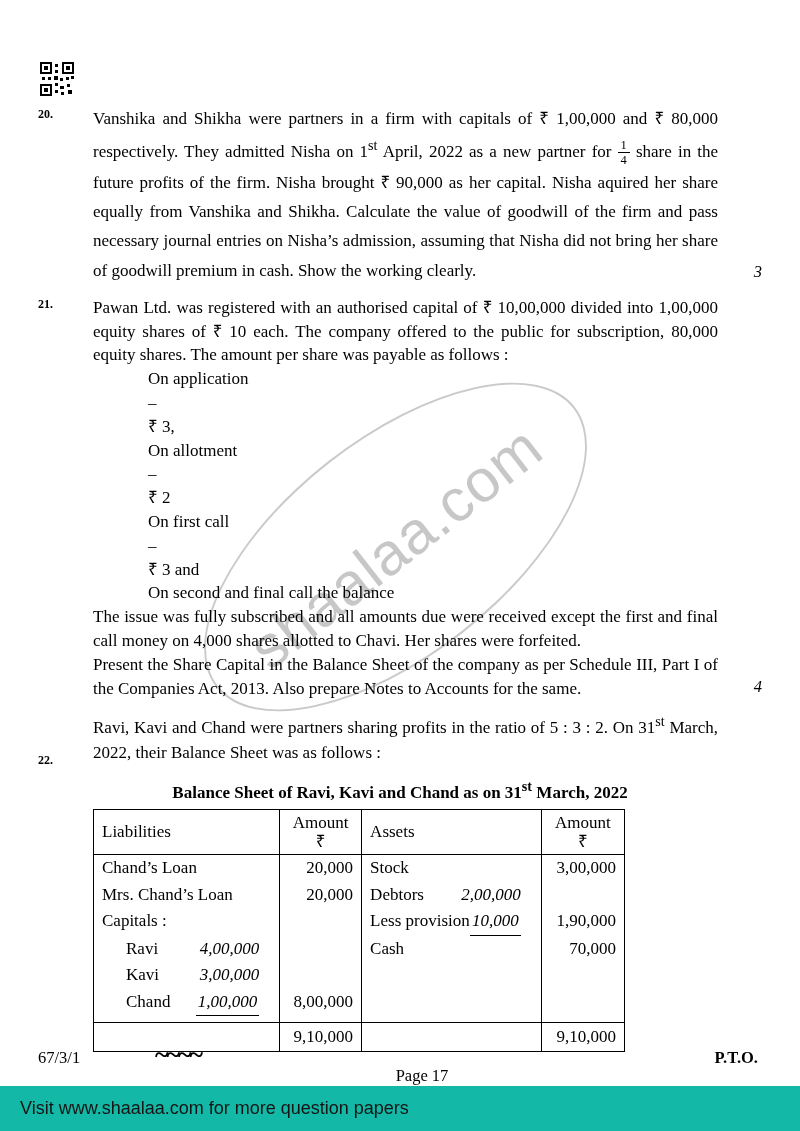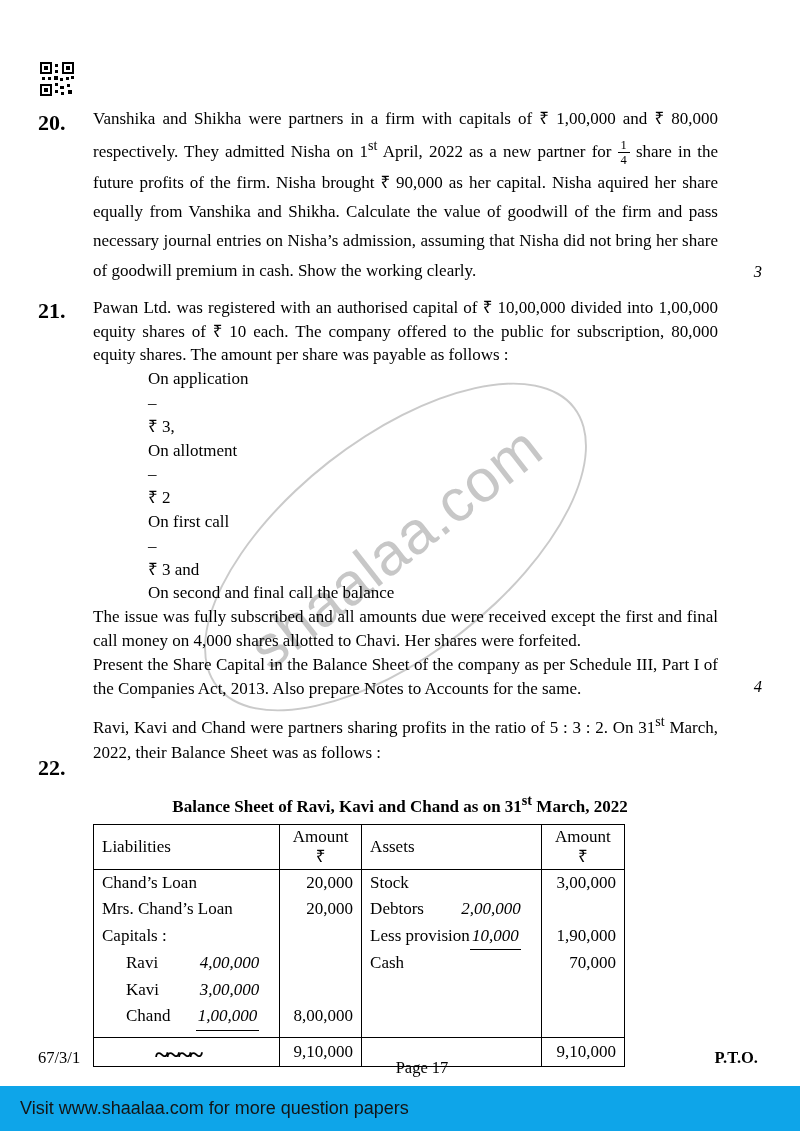--- a/index.html
+++ b/index.html
@@ -19,21 +19,21 @@
   .wm-ellipse { position:absolute; inset:0; border:2px solid rgba(115,115,115,0.38); border-radius:50%; }
   .wm-text { position:absolute; inset:0; display:flex; align-items:center; justify-content:center;
              font-family:"Liberation Sans", sans-serif; font-size:60px; color:rgba(115,115,115,0.40);
              letter-spacing:1px; }
 
   
   .qr { position:absolute; left:40px; top:62px; z-index:1; }
   .content { position:relative; z-index:1; padding:104px 82px 0 38px; }
 
   .q-row { position:relative; display:flex; margin-bottom:11px; }
-  .qnum { width:55px; flex-shrink:0; font-weight:bold; font-size:22px; line-height:1.72; }
+  .qnum { width:55px; flex-shrink:0; font-weight:bold; font-size:12px; line-height:1.72; }
   .qtext { flex:1; text-align:justify; font-size:17px; }
   .lh-lg { line-height:1.72; }
   .lh-md { line-height:1.40; }
   .marks { position:absolute; right:-44px; bottom:3px; font-style:italic; font-size:16.5px; }
 
   .frac { display:inline-block; text-align:center; vertical-align:middle; font-size:12.5px; line-height:1.15; }
   .frac .fnum { display:block; border-bottom:1px solid #000; padding:0 3px; }
   .frac .fden { display:block; }
 
   .pay { margin-left:55px; text-align:left; }
@@ -53,24 +53,24 @@
   .tot td { border-top:1.6px solid #000; line-height:28px; }
   .cf { display:flex; }
   .sub { margin-left:auto; margin-right:12px;font-style:italic; }
   .u { border-bottom:1.4px solid #000; padding:0 2px; }
   .ind { padding-left:24px; }
 
   
   .footer { position:absolute; left:0; right:0; top:1046px; height:28px; z-index:1; font-size:16.5px; }
   .f-code { position:absolute; left:38px; top:2px; }
   .f-squiggle { position:absolute; left:155px; top:-6px; font-size:26px; font-weight:bold; letter-spacing:-2px; }
-  .f-page { position:absolute; left:0; right:0; top:12px; text-align:center;padding-left:44px; }
+  .f-page { position:absolute; left:0; right:0; top:20px; text-align:center;padding-left:44px; }
   .f-pto { position:absolute; right:42px; top:2px; font-weight:bold; }
 
-  .bottom-bar { position:absolute; left:0; right:0; bottom:0; height:45px; background:#0ea5e9;
+  .bottom-bar { position:absolute; left:0; right:0; bottom:0; height:45px; background:#14b8a6;
                 display:flex; align-items:center; padding-left:20px; z-index:1;
                 font-family:"Liberation Sans", sans-serif; font-size:18px; color:#141414; }
 </style>
 </head>
 <body>
 
 <div class="watermark">
   <div class="wm-box">
     <div class="wm-ellipse"></div>
     <div class="wm-text">shaalaa.com</div>

